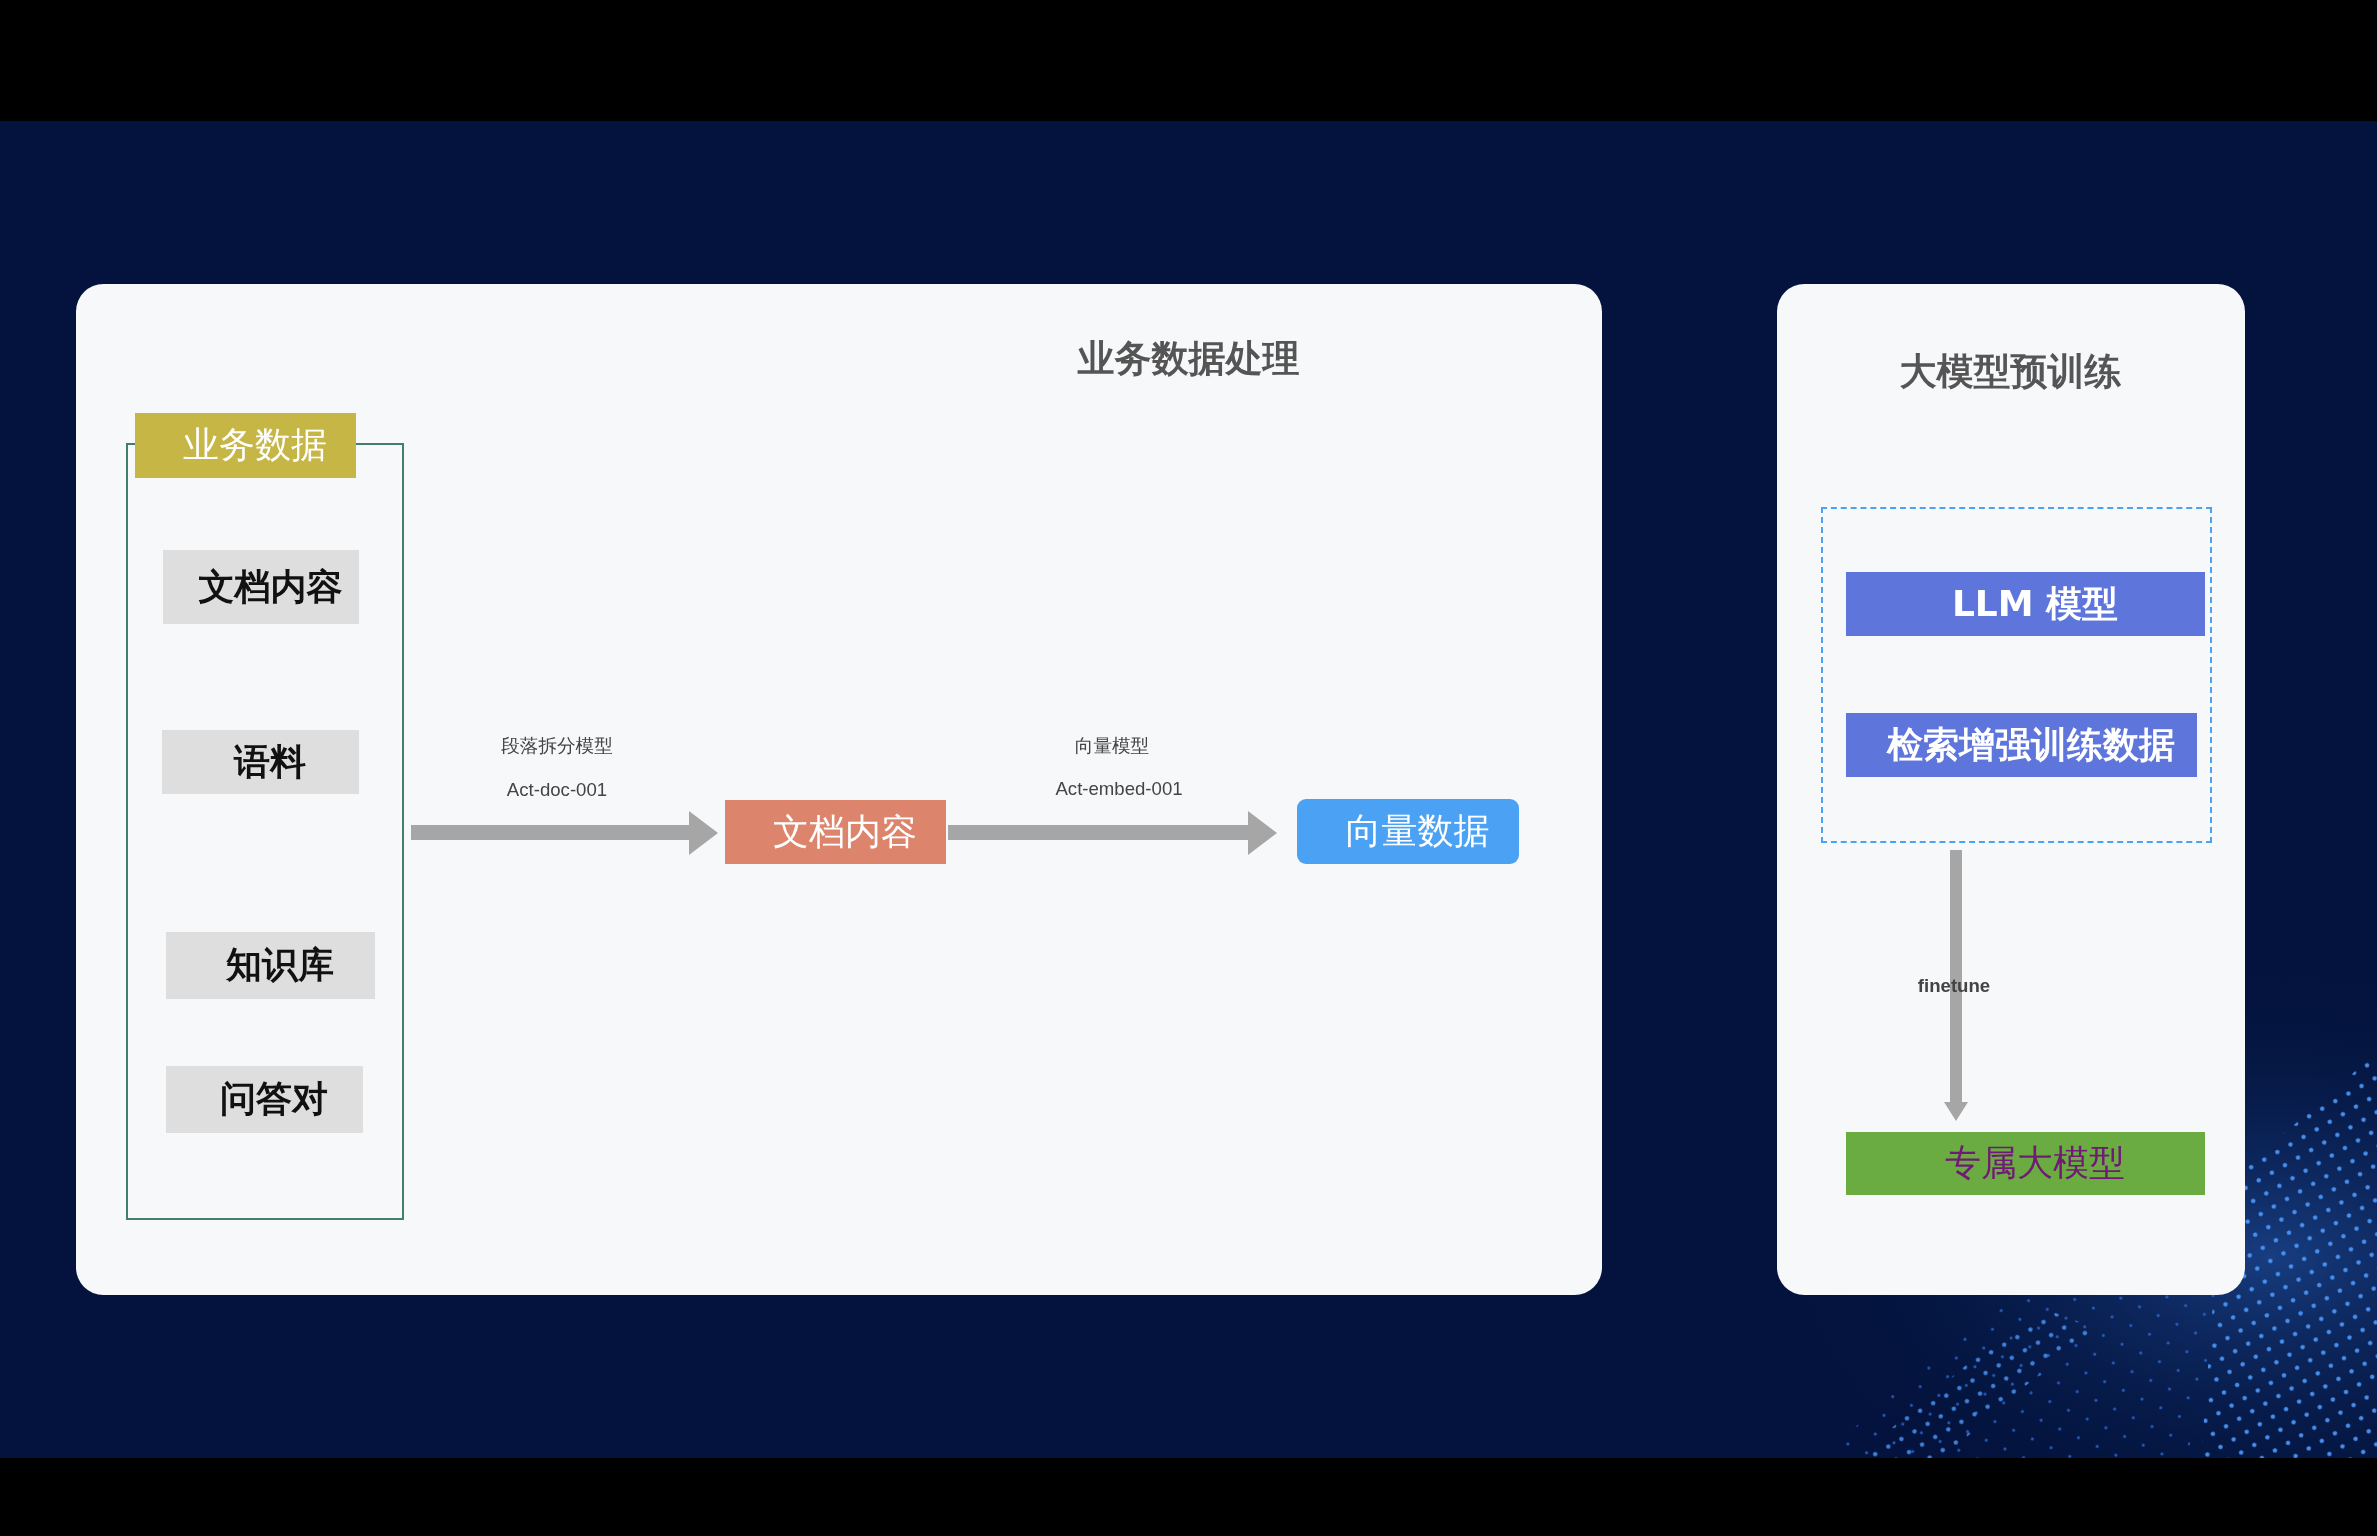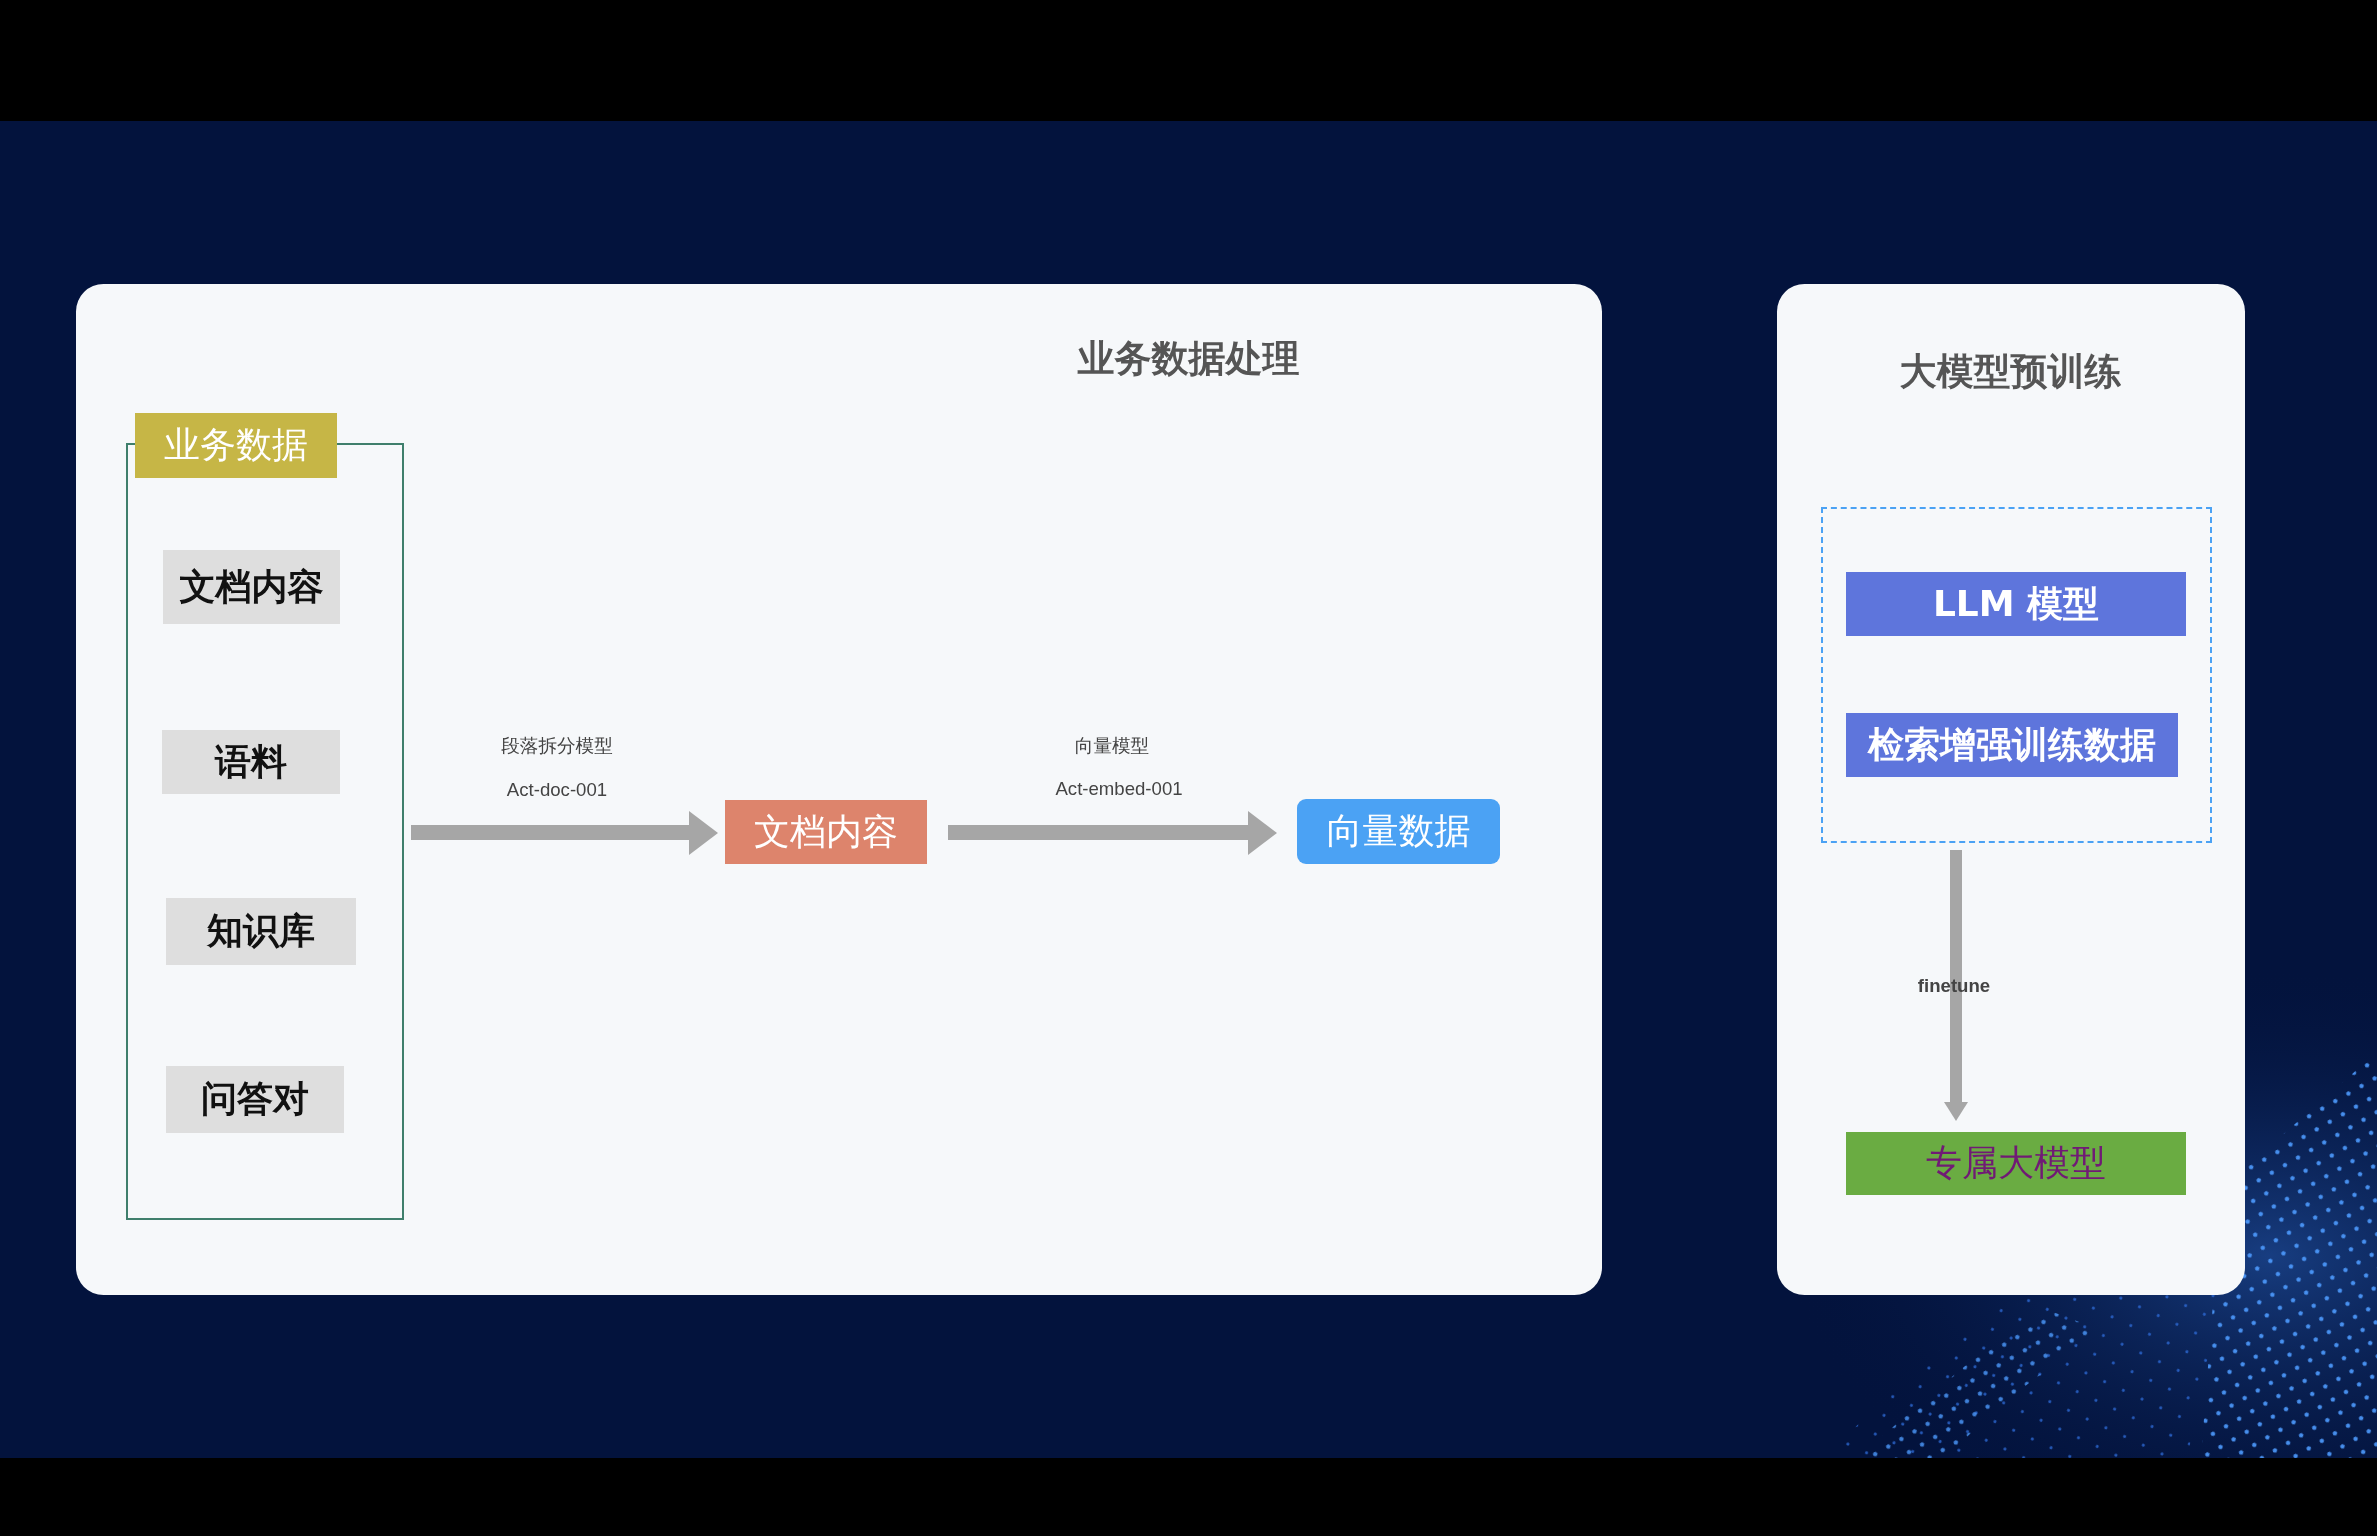--- a/index.html
+++ b/index.html
@@ -16,21 +16,21 @@
   .card {
     position:absolute; background:#f6f8fa; border-radius:27.5px;
   }
   .abs { position:absolute; }
   .title {
     position:absolute; color:#555555; font-weight:bold; font-size:37px;
     text-align:center; white-space:nowrap;
   }
   .box {
     position:absolute; display:flex; align-items:center; justify-content:center;
-    font-weight:bold; white-space:nowrap;
+    font-weight:bold; white-space:nowrap;padding-left:19px;
   }
   .gray-item { background:#dedede; color:#111111; font-size:36px; }
   .label-small {
     position:absolute; color:#444444; font-size:18.6px; text-align:center; white-space:nowrap;
     font-family:"Liberation Sans",sans-serif;
   }
   .arrow-h { position:absolute; height:15px; background:#a6a6a6; }
   .arrow-h::after {
     content:""; position:absolute; right:-29px; top:-14.4px;
     border-left:29px solid #a6a6a6; border-top:22px solid transparent; border-bottom:22px solid transparent;
@@ -63,21 +63,21 @@
 <div class="card" style="left:76px; top:284px; width:1526px; height:1011px;"></div>
 
 <div class="title" style="left:982px; top:334px; width:413px;">业务数据处理</div>
 
 <div class="abs" style="left:126px; top:443px; width:274px; height:773px; border:2.1px solid #3f7f6c;"></div>
 
 <div class="box" style="left:135px; top:413px; width:202px; height:65px; background:#c6b646; color:#ffffff; font-size:36px; font-weight:normal;">业务数据</div>
 
 <div class="box gray-item" style="left:163px; top:550px; width:177px; height:74px;">文档内容</div>
 <div class="box gray-item" style="left:162px; top:730px; width:178px; height:64px;">语料</div>
-<div class="box gray-item" style="left:166px; top:898px; width:190px; height:67px;text-align:center;">知识库</div>
+<div class="box gray-item" style="left:166px; top:932px; width:190px; height:67px;text-align:center;">知识库</div>
 <div class="box gray-item" style="left:166px; top:1066px; width:178px; height:67px;">问答对</div>
 
 <div class="label-small" style="left:454px; top:733px; width:206px;">段落拆分模型</div>
 <div class="label-small" style="left:454px; top:779px; width:206px;">Act-doc-001</div>
 <div class="arrow-h" style="left:411px; top:825px; width:278px;"></div>
 
 <div class="box" style="left:725px; top:800px; width:202px; height:64px; background:#dd846c; color:#ffffff; font-size:36px; font-weight:normal;">文档内容</div>
 
 <div class="label-small" style="left:1009px; top:733px; width:206px;">向量模型</div>
 <div class="label-small" style="left:1016px; top:778px; width:206px;">Act-embed-001</div>

